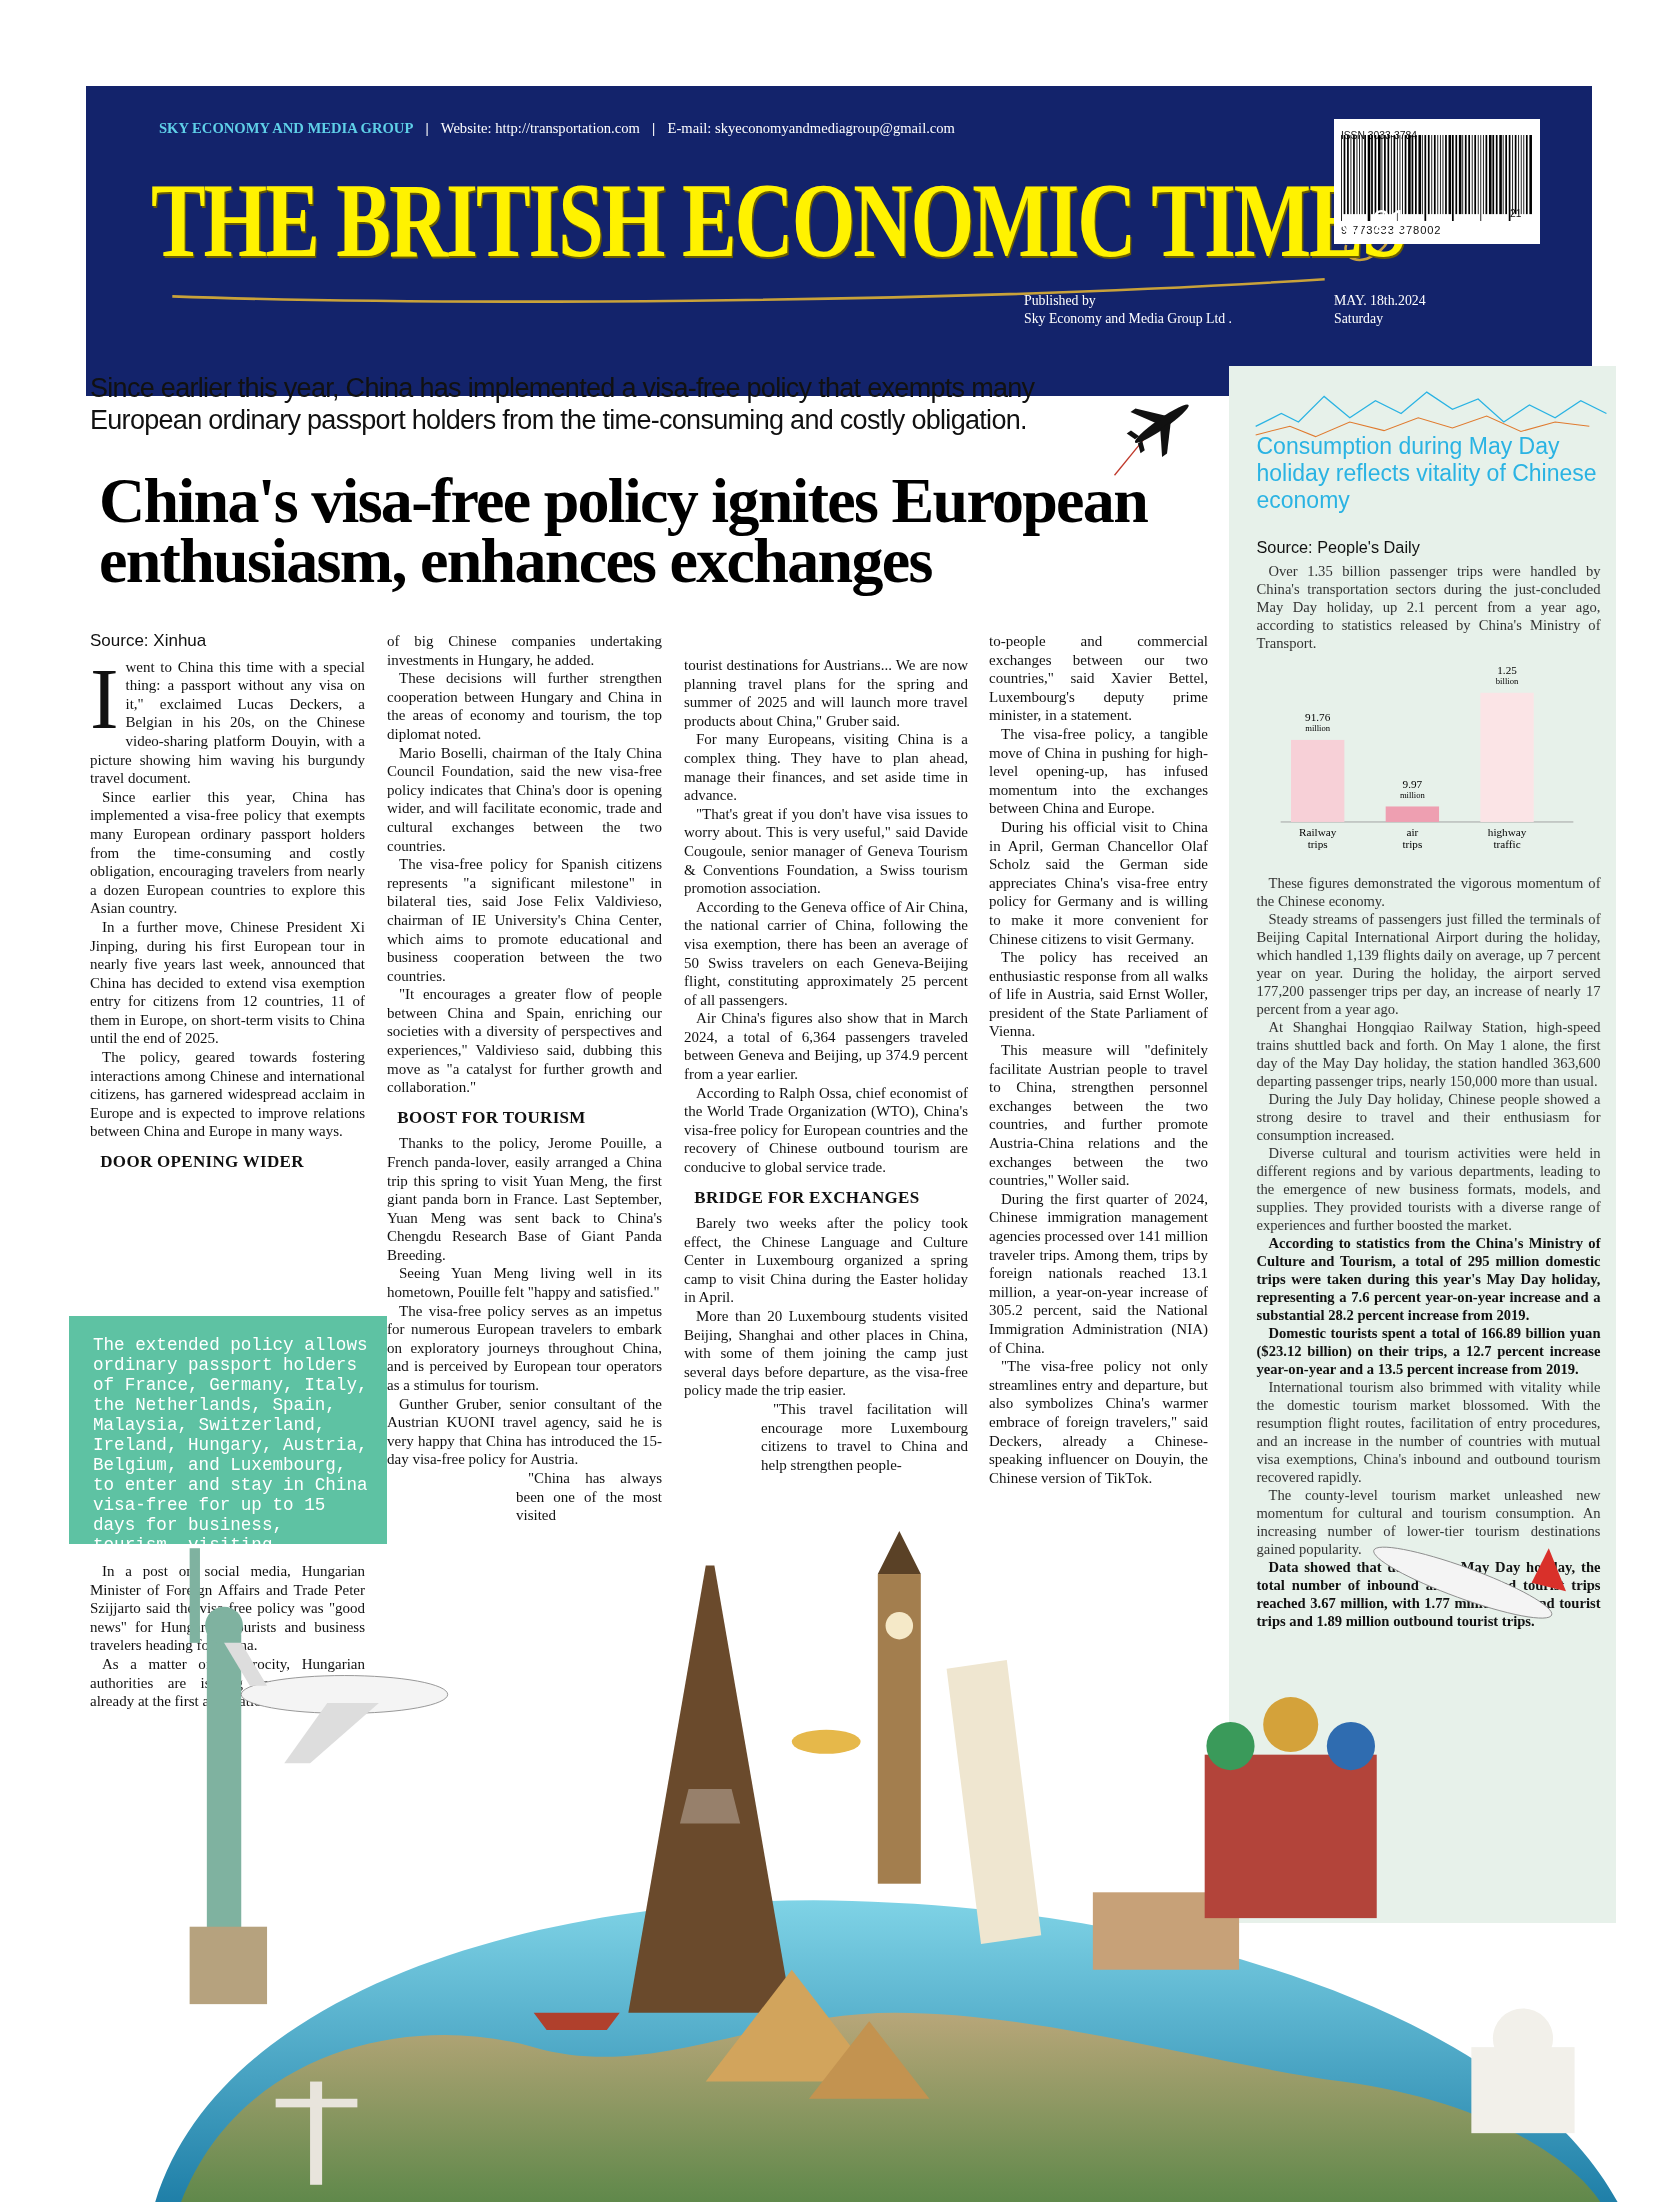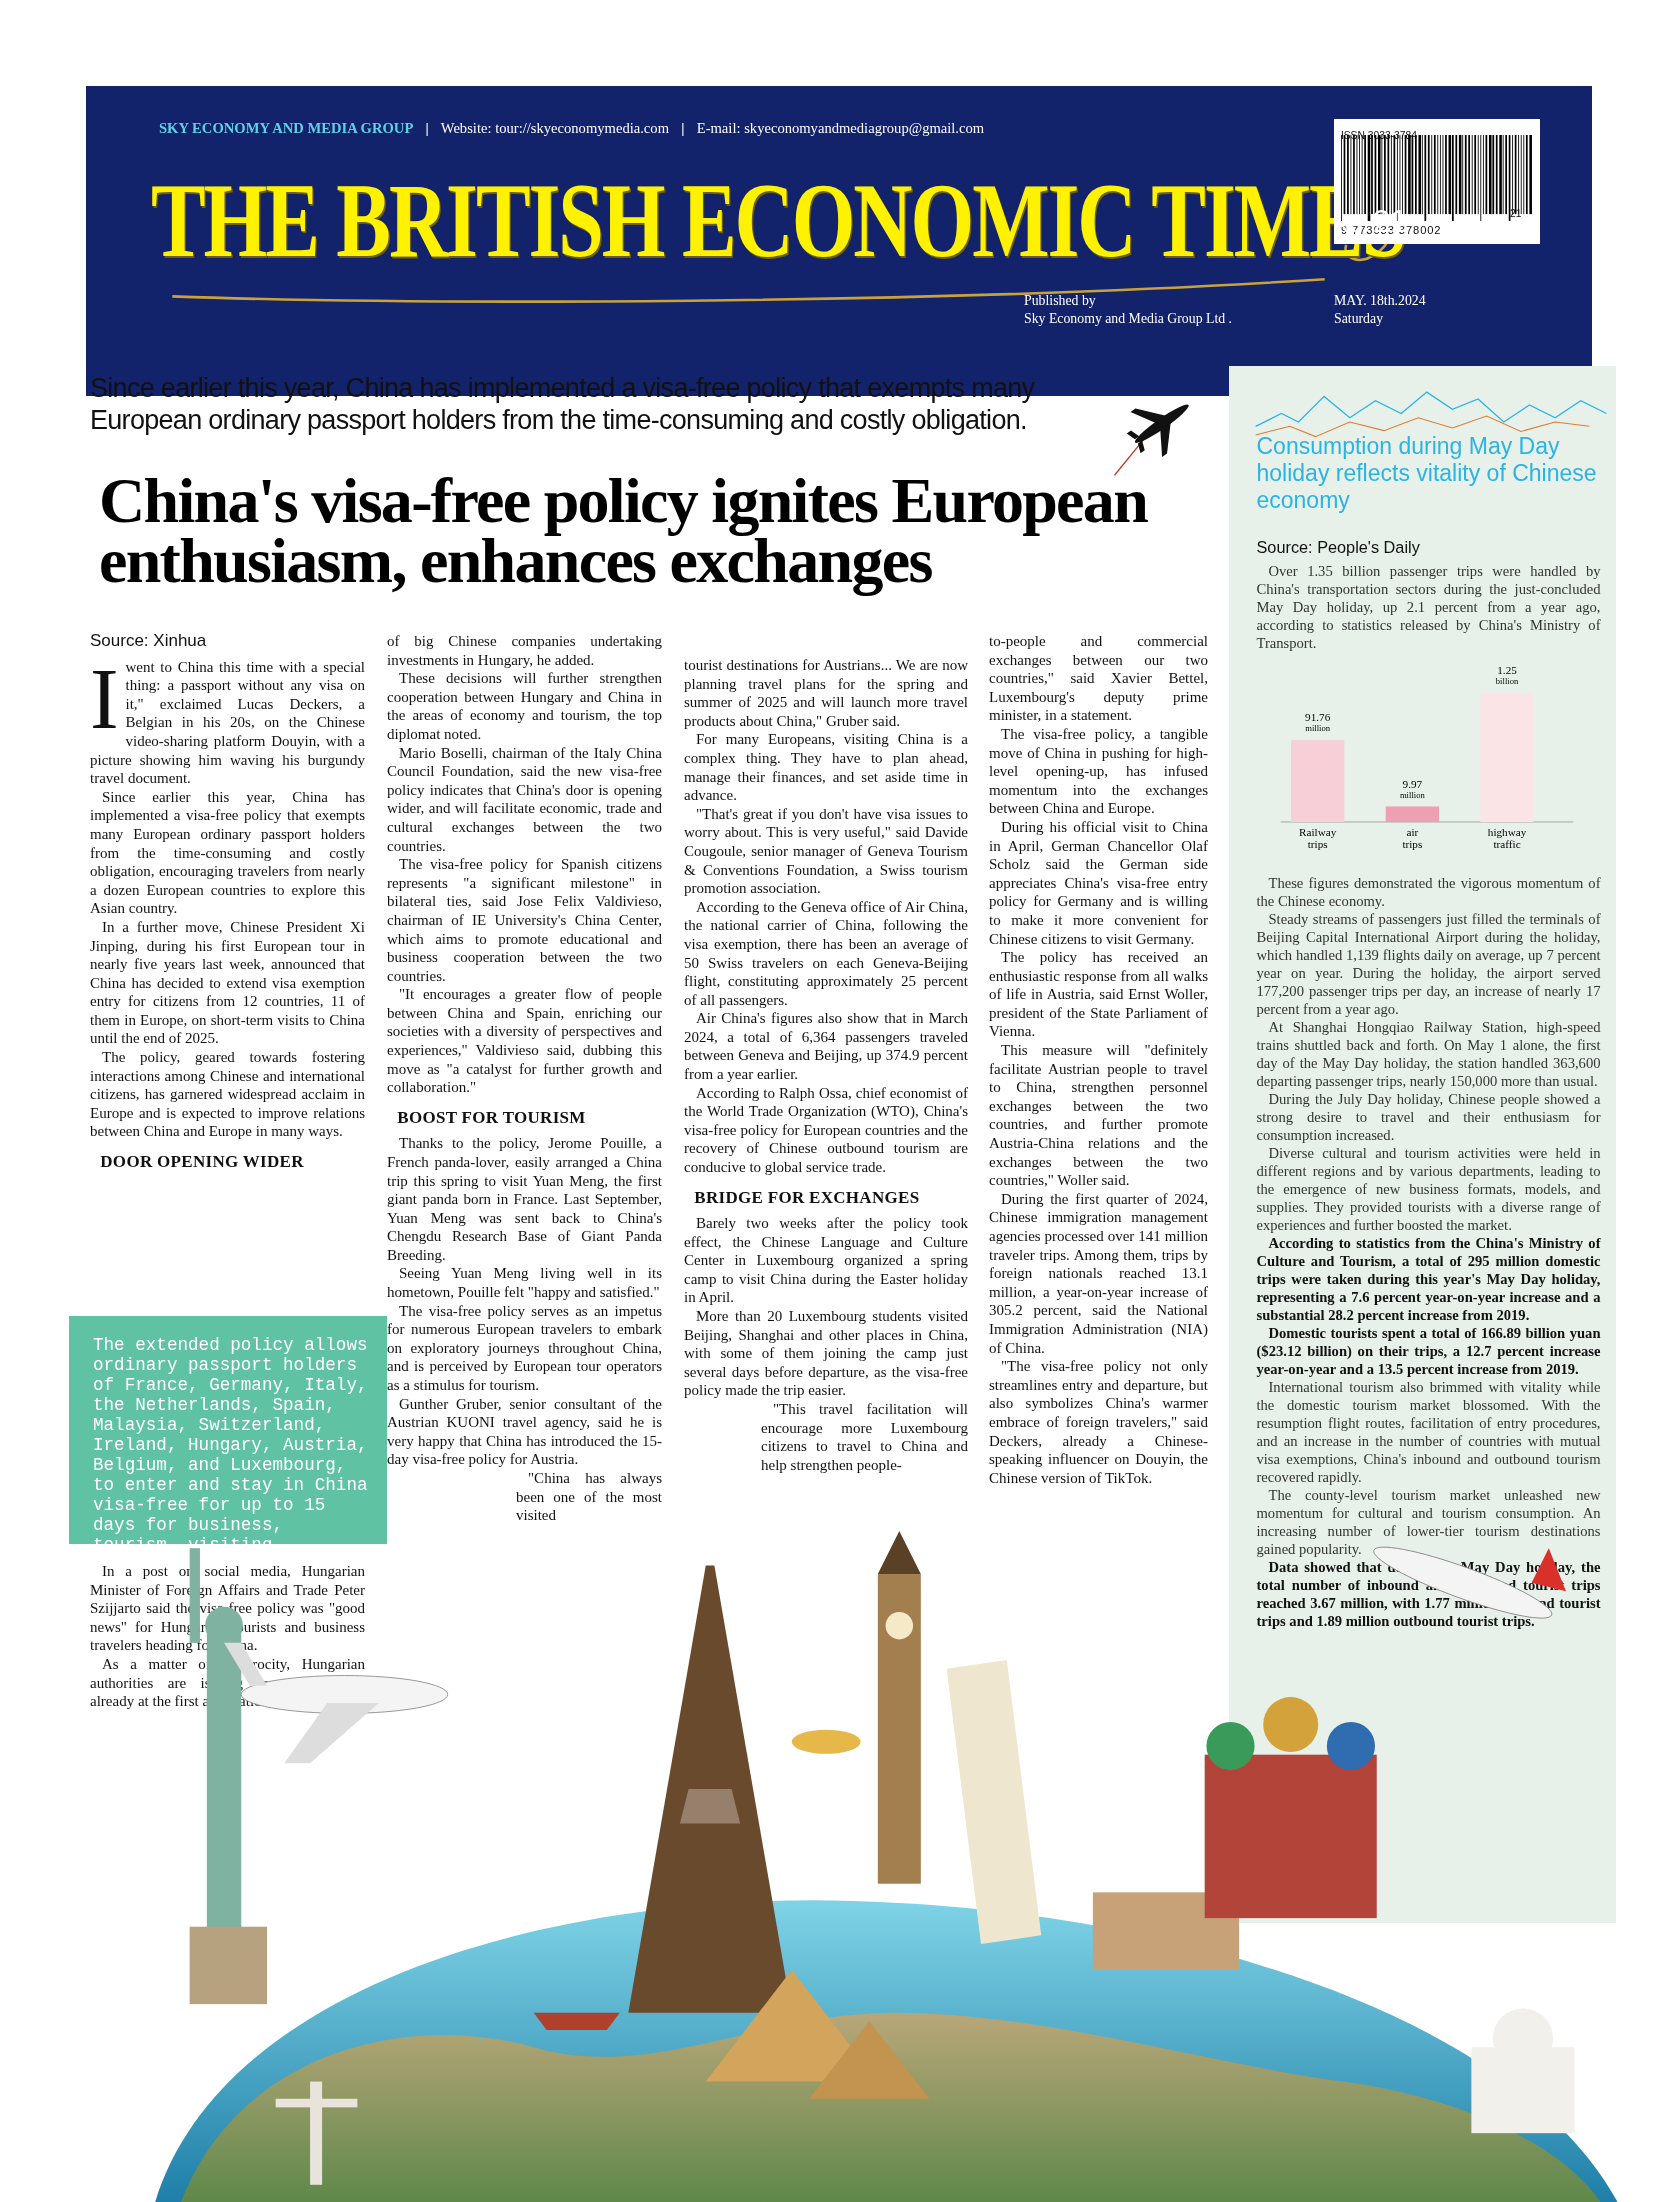--- a/index.html
+++ b/index.html
@@ -54,21 +54,21 @@
   
   #illus{left:52px;top:1531px;width:1600px;height:671px;}
 </style>
 </head>
 <body>
 
 <div id="masthead" class="abs">
   <div id="topbar" class="abs">
     <span class="grp">SKY ECONOMY AND MEDIA GROUP</span>
     <span class="sep">|</span>
-    <span>Website: tour://skyeconomymedia.com</span>
+    <span>Website: http://transportation.com</span>
     <span class="sep">|</span>
     <span>E-mail: skyeconomyandmediagroup@gmail.com</span>
   </div>
   <svg id="swoosh" class="abs" viewBox="0 0 1480 150">
     <path d="M1390,20 C1440,30 1450,70 1420,90 C1400,105 1380,95 1385,80" fill="none" stroke="#c9a23a" stroke-width="3"></path>
     <path d="M20,140 C300,150 900,150 1360,120" fill="none" stroke="#c9a23a" stroke-width="3"></path>
   </svg>
   <div id="paper-title" class="abs">THE BRITISH ECONOMIC TIMES</div>
   <div id="publisher" class="abs">
     <div>Published by</div>

